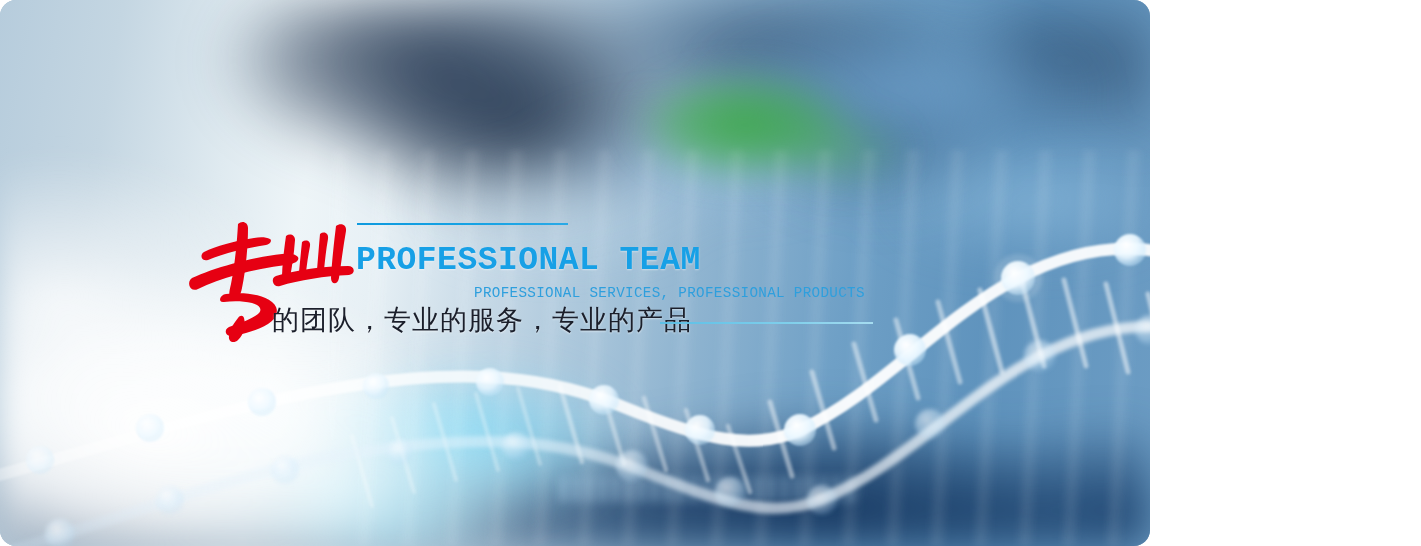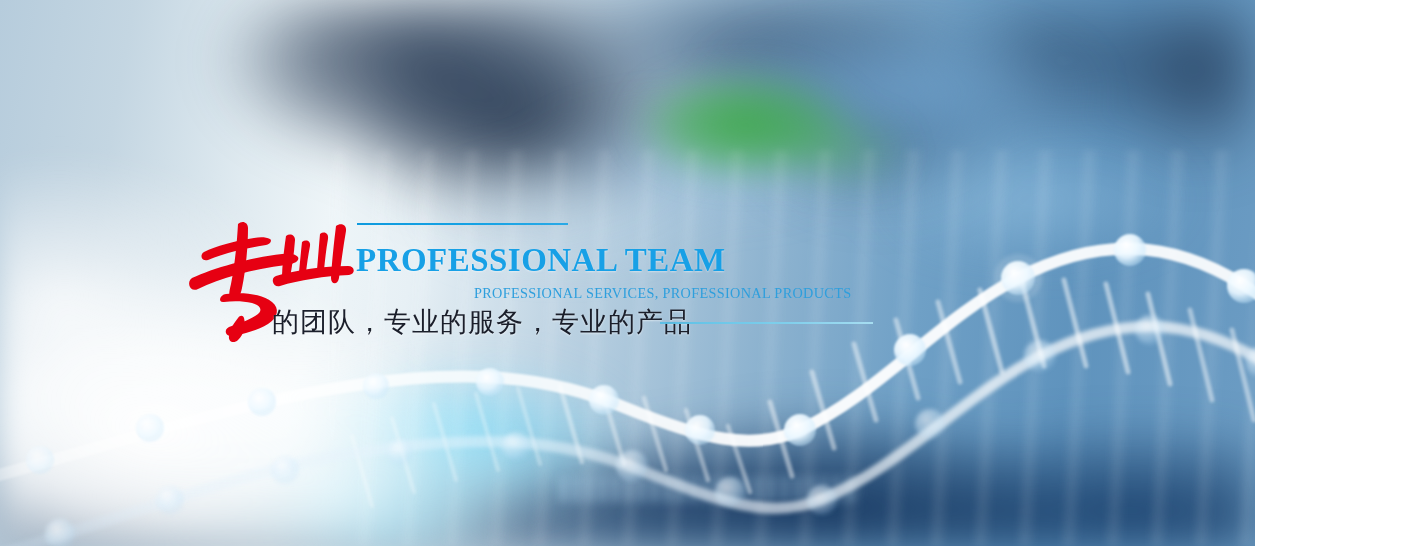--- a/index.html
+++ b/index.html
@@ -3,25 +3,26 @@
 <meta charset="utf-8">
 <style>
   html, body {
     margin: 0;
     padding: 0;
     background: #ffffff;
   }
 
   #banner {
     position: relative;
-    width: 1255px;
+    width: 1150px;
     height: 546px;
     overflow: hidden;
-    font-family: Liberation Serif, serif;
+    font-family: Liberation Mono, monospace;
     background: #9fbad0;
+    border-radius: 16px;
   }
 
   
   .bg-layer {
     position: absolute;
     inset: 0;
     pointer-events: none;
   }
 
   

